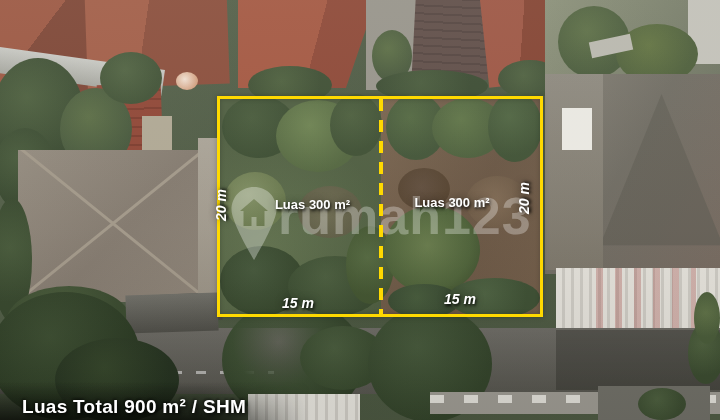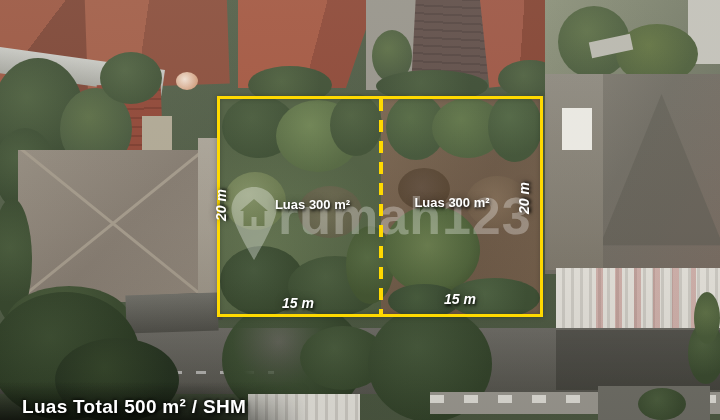--- a/index.html
+++ b/index.html
@@ -154,15 +154,15 @@
   <div id="divider"></div>
 
   <div class="lbl area" style="left:250px;top:198px;width:125px;">Luas 300 m²</div>
   <div class="lbl area" style="left:392px;top:196px;width:120px;">Luas 300 m²</div>
   <div class="lbl dim" style="left:203px;top:192px;width:48px;height:26px;transform:rotate(-90deg);">20 m</div>
   <div class="lbl dim" style="left:506px;top:185px;width:48px;height:26px;transform:rotate(-90deg);">20 m</div>
   <div class="lbl dim" style="left:270px;top:296px;width:56px;">15 m</div>
   <div class="lbl dim" style="left:432px;top:292px;width:56px;">15 m</div>
 
   <div id="total-shade"></div>
-  <div id="total-label">Luas Total 500 m² / SHM</div>
+  <div id="total-label">Luas Total 900 m² / SHM</div>
 
 </div>
 
 </body></html>

